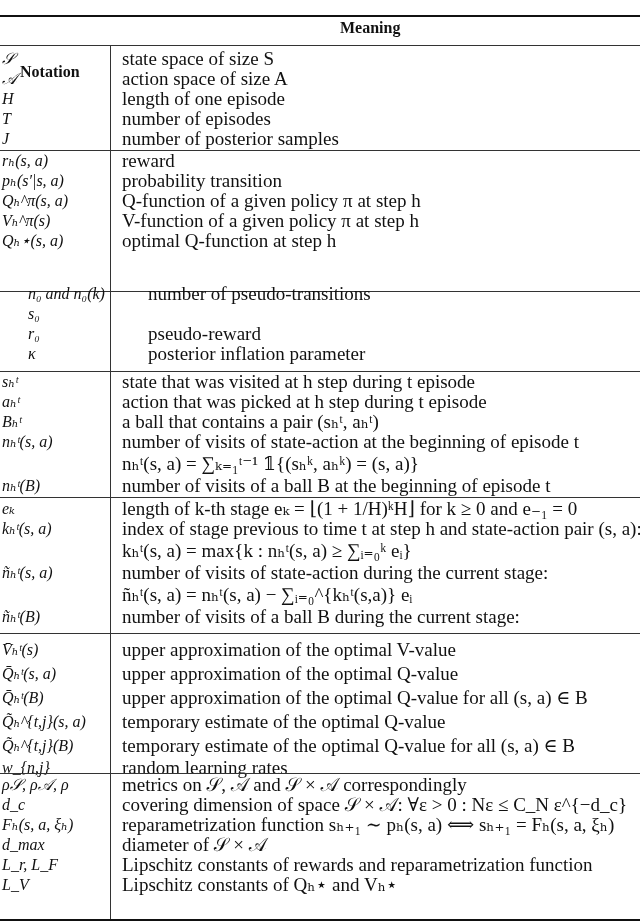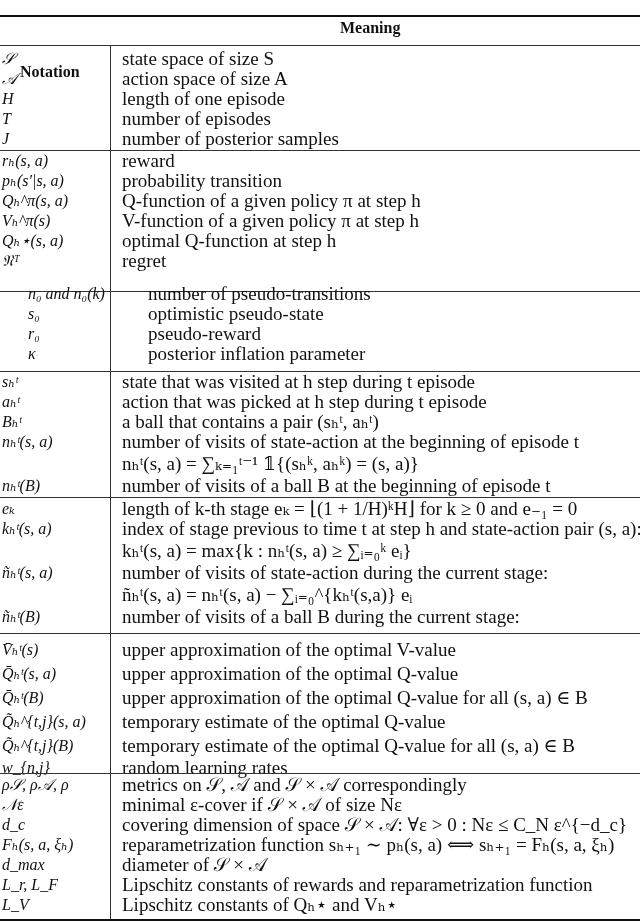--- a/index.html
+++ b/index.html
@@ -66,35 +66,30 @@
         <span class="mean">Q-function of a given policy π at step h</span>
       </div>
     <div class="row">
         <span class="note">Vₕ^π(s)</span>
         <span class="mean">V-function of a given policy π at step h</span>
       </div>
     <div class="row">
         <span class="note">Qₕ⋆(s, a)</span>
         <span class="mean">optimal Q-function at step h</span>
       </div>
-    <div class="row">
-        <span class="note">𝔑ᵀ</span>
-        <span class="mean">regret</span>
-      </div>
   </div>
   <div class="rule thin" style="top:291px;"></div>
 
   <div class="section" style="top:284px;margin-left:26px;">
     <div class="row">
         <span class="note">n₀ and n₀(k)</span>
         <span class="mean">number of pseudo-transitions</span>
       </div>
     <div class="row">
         <span class="note">s₀</span>
-        <span class="mean">optimistic pseudo-state</span>
       </div>
     <div class="row">
         <span class="note">r₀</span>
         <span class="mean">pseudo-reward</span>
       </div>
     <div class="row">
         <span class="note">κ</span>
         <span class="mean">posterior inflation parameter</span>
       </div>
   </div>
@@ -183,24 +178,20 @@
       </div>
   </div>
   <div class="rule thin" style="top:773px;"></div>
 
   <div class="section" style="top:775px;">
     <div class="row">
         <span class="note">ρ𝒮, ρ𝒜, ρ</span>
         <span class="mean">metrics on 𝒮, 𝒜 and 𝒮 × 𝒜 correspondingly</span>
       </div>
     <div class="row">
-        <span class="note">𝒩ε</span>
-        <span class="mean">minimal ε-cover if 𝒮 × 𝒜 of size Nε</span>
-      </div>
-    <div class="row">
         <span class="note">d_c</span>
         <span class="mean">covering dimension of space 𝒮 × 𝒜: ∀ε &gt; 0 : Nε ≤ C_N ε^{−d_c}</span>
       </div>
     <div class="row">
         <span class="note">Fₕ(s, a, ξₕ)</span>
         <span class="mean">reparametrization function sₕ₊₁ ∼ pₕ(s, a) ⟺ sₕ₊₁ = Fₕ(s, a, ξₕ)</span>
       </div>
     <div class="row">
         <span class="note">d_max</span>
         <span class="mean">diameter of 𝒮 × 𝒜</span>

